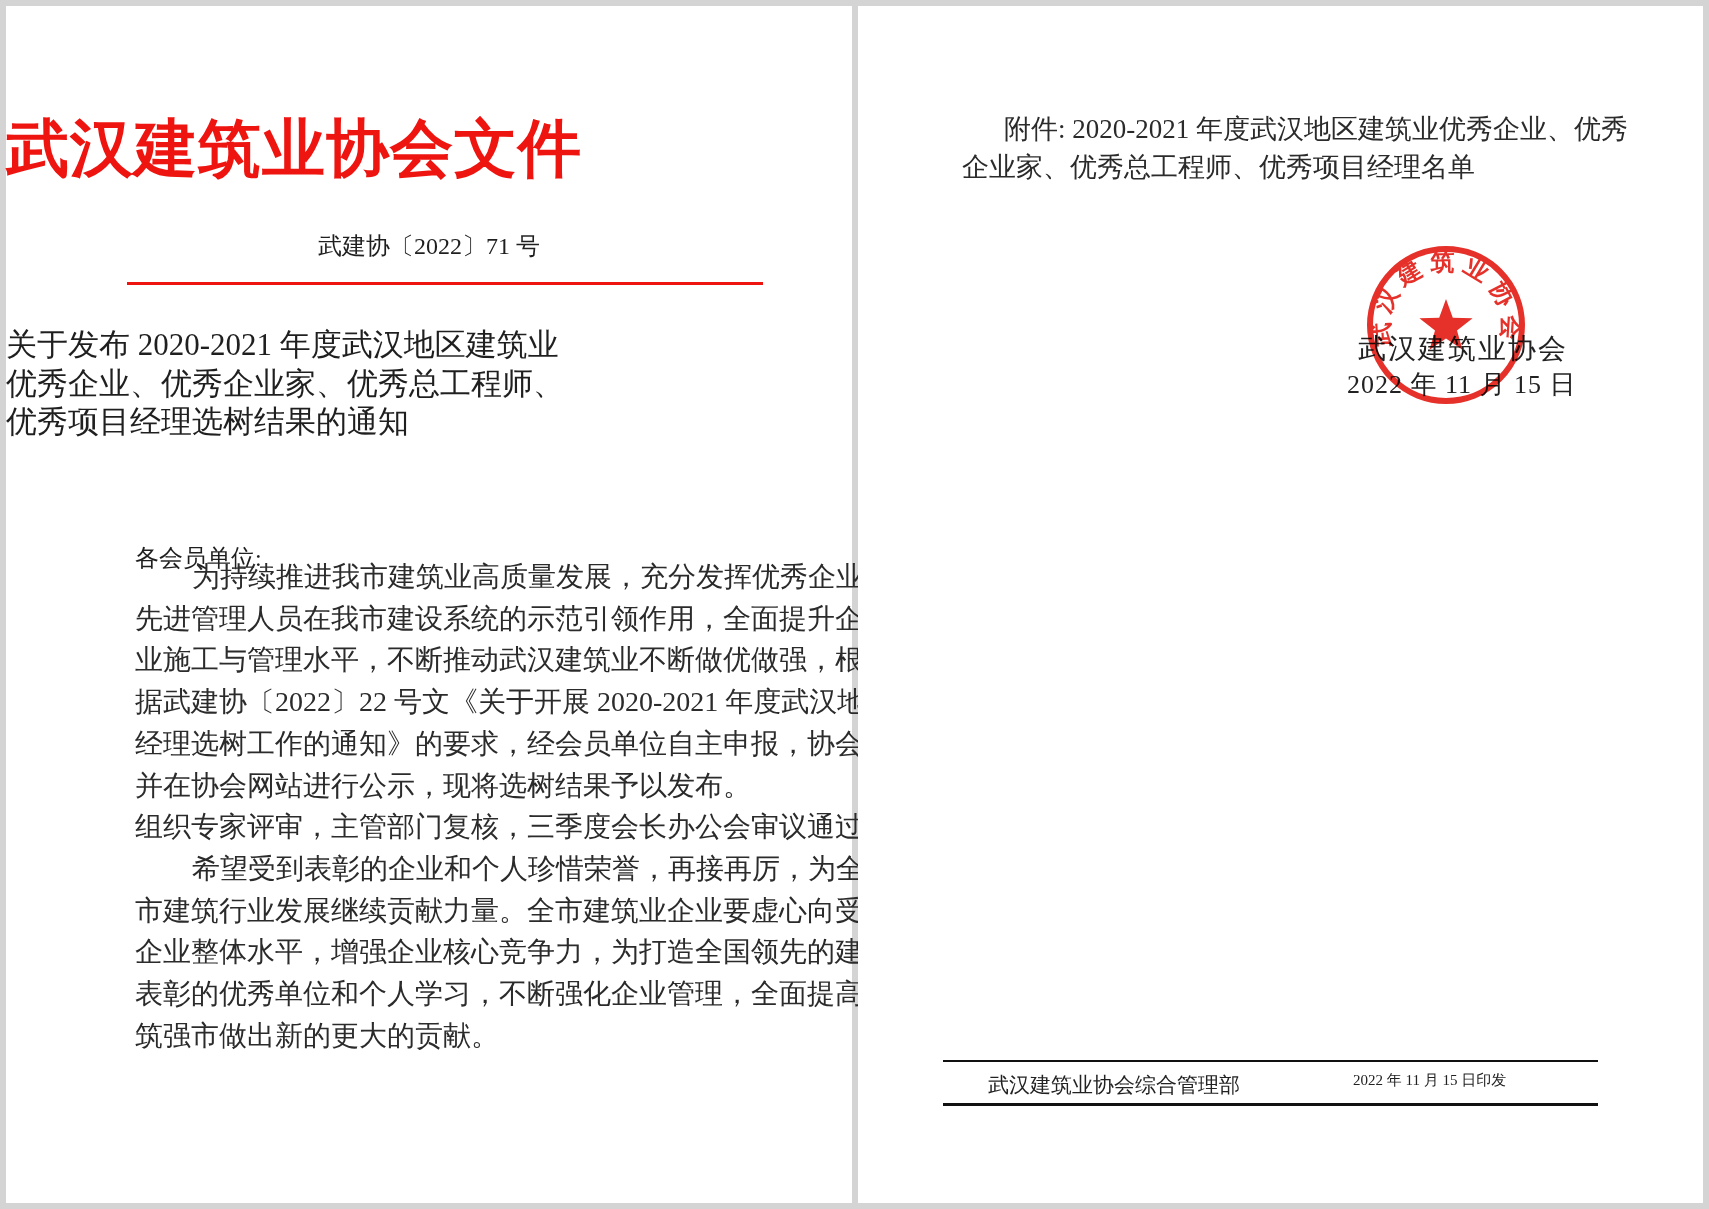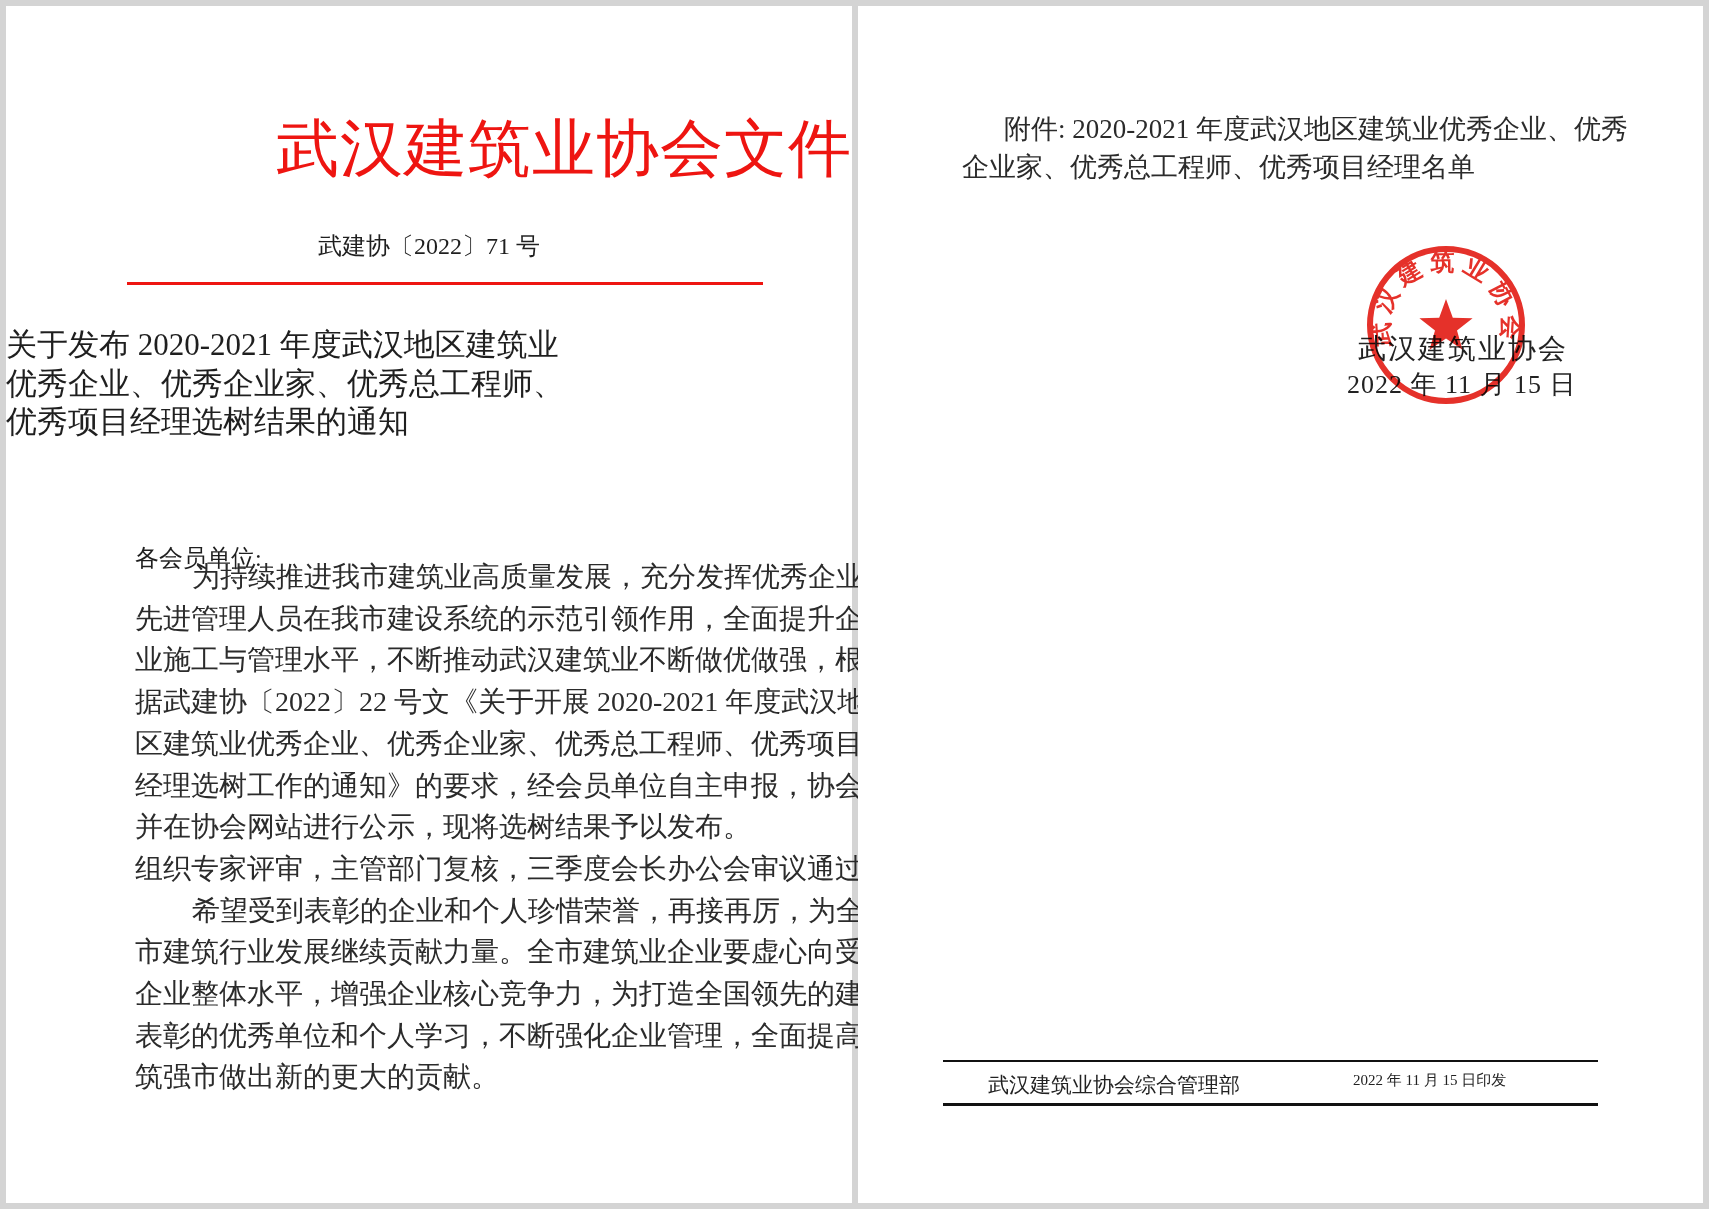--- a/index.html
+++ b/index.html
@@ -25,22 +25,22 @@
     position:absolute;
     top:6px;height:1197px;
     background:var(--page-bg);
   }
   #left-page{left:6px;width:846px;}
   #right-page{left:858px;width:845px;}
 
   
   .doc-header{
     position:absolute;top:100px;left:0;width:100%;
-    text-align:right;
-    font-size:63px;font-weight:normal;
+    text-align:left;
+    font-size:63px;font-weight:bold;
     letter-spacing:1px;
     color:var(--doc-red);
     white-space:nowrap;
   }
   .doc-number{
     position:absolute;top:224px;left:0;width:100%;
     text-align:center;
     font-size:24px;
     white-space:nowrap;
   }
@@ -142,21 +142,20 @@
       <div>优秀项目经理选树结果的通知</div>
     </div>
 
     <div class="salutation">各会员单位:</div>
 
     <div class="body-lines">
       <div class="indent">为持续推进我市建筑业高质量发展，充分发挥优秀企业、</div>
       <div>先进管理人员在我市建设系统的示范引领作用，全面提升企</div>
       <div>业施工与管理水平，不断推动武汉建筑业不断做优做强，根</div>
       <div>据武建协〔2022〕22 号文《关于开展 2020-2021 年度武汉地</div>
-      <div>区建筑业优秀企业、优秀企业家、优秀总工程师、优秀项目</div>
       <div>经理选树工作的通知》的要求，经会员单位自主申报，协会</div>
       <div>并在协会网站进行公示，现将选树结果予以发布。</div>
       <div>组织专家评审，主管部门复核，三季度会长办公会审议通过</div>
       <div class="indent">希望受到表彰的企业和个人珍惜荣誉，再接再厉，为全</div>
       <div>市建筑行业发展继续贡献力量。全市建筑业企业要虚心向受</div>
       <div>企业整体水平，增强企业核心竞争力，为打造全国领先的建</div>
       <div>表彰的优秀单位和个人学习，不断强化企业管理，全面提高</div>
       <div>筑强市做出新的更大的贡献。</div>
     </div>
   </div>

